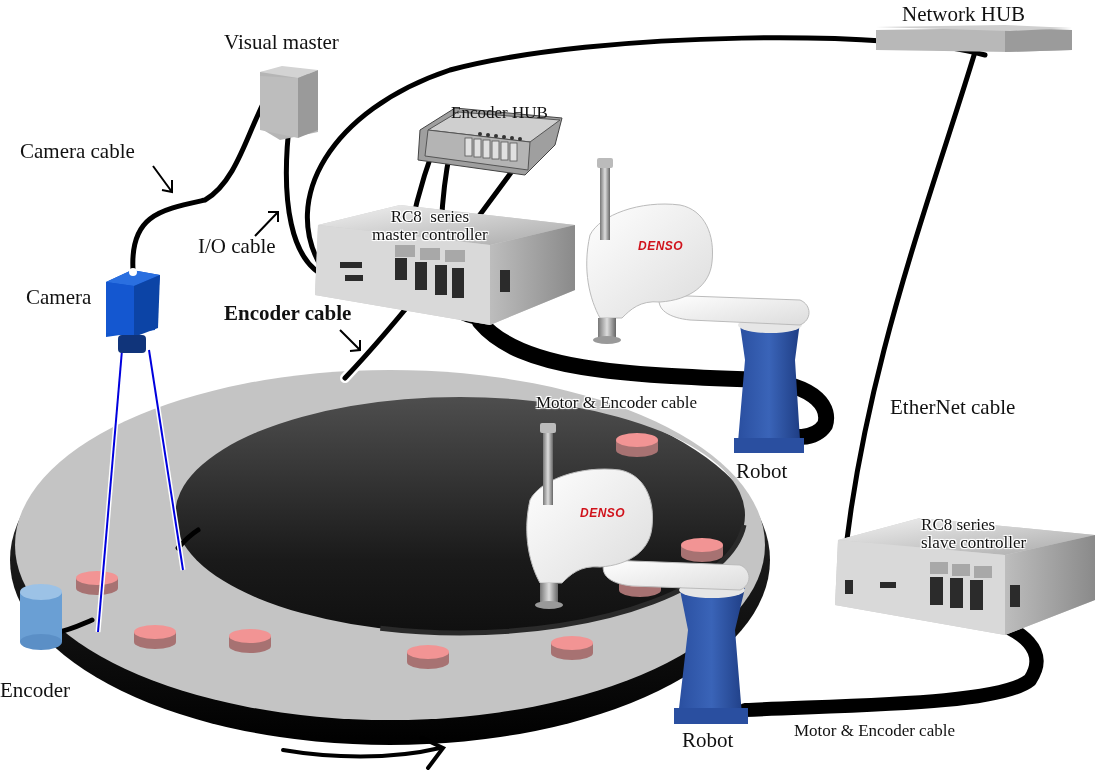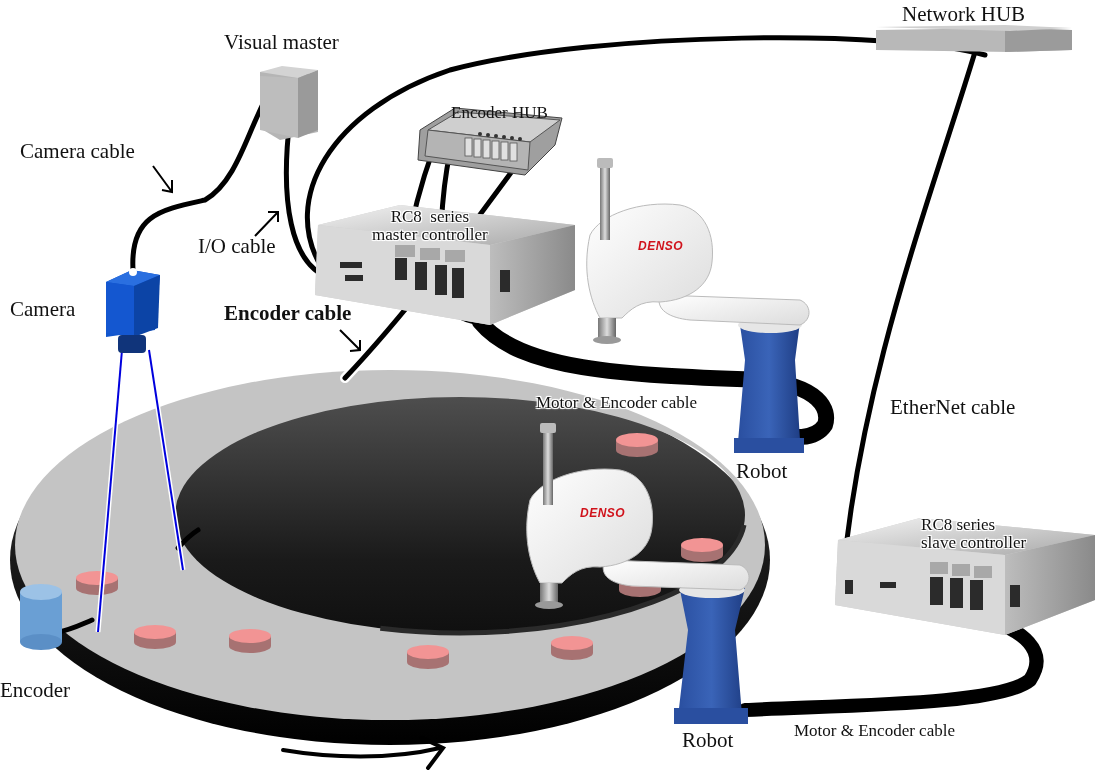--- a/index.html
+++ b/index.html
@@ -266,21 +266,21 @@
   <g fill="none" stroke="#000" stroke-width="4" stroke-linecap="round">
     <path d="M283 750 C330 758 390 760 440 748"></path>
     <path d="M422 738 L443 748 L428 768"></path>
   </g>
 </svg>
 
 <div class="lbl" style="left:902px;top:4px;">Network HUB</div>
 <div class="lbl" style="left:224px;top:32px;">Visual master</div>
 <div class="lbl sm" style="left:451px;top:92px;margin-top:12px;">Encoder HUB</div>
 <div class="lbl" style="left:20px;top:141px;">Camera cable</div>
-<div class="lbl" style="left:10px;top:287px;margin-top:12px;">Camera</div>
+<div class="lbl" style="left:26px;top:287px;">Camera</div>
 <div class="lbl" style="left:185px;top:236px;margin-left:13px;">I/O cable</div>
 <div class="lbl sm halo two" style="left:372px;top:208px;">
   <div style="white-space:pre;">RC8  series</div>
   <div>master controller</div>
 </div>
 <div class="lbl" style="left:224px;top:303px;font-weight:bold;">Encoder cable</div>
 <div class="lbl sm halo" style="left:536px;top:394px;">Motor &amp; Encoder cable</div>
 <div class="lbl" style="left:890px;top:397px;">EtherNet cable</div>
 <div class="lbl" style="left:736px;top:461px;">Robot</div>
 <div class="lbl sm halo two" style="left:890px;top:516px;">

